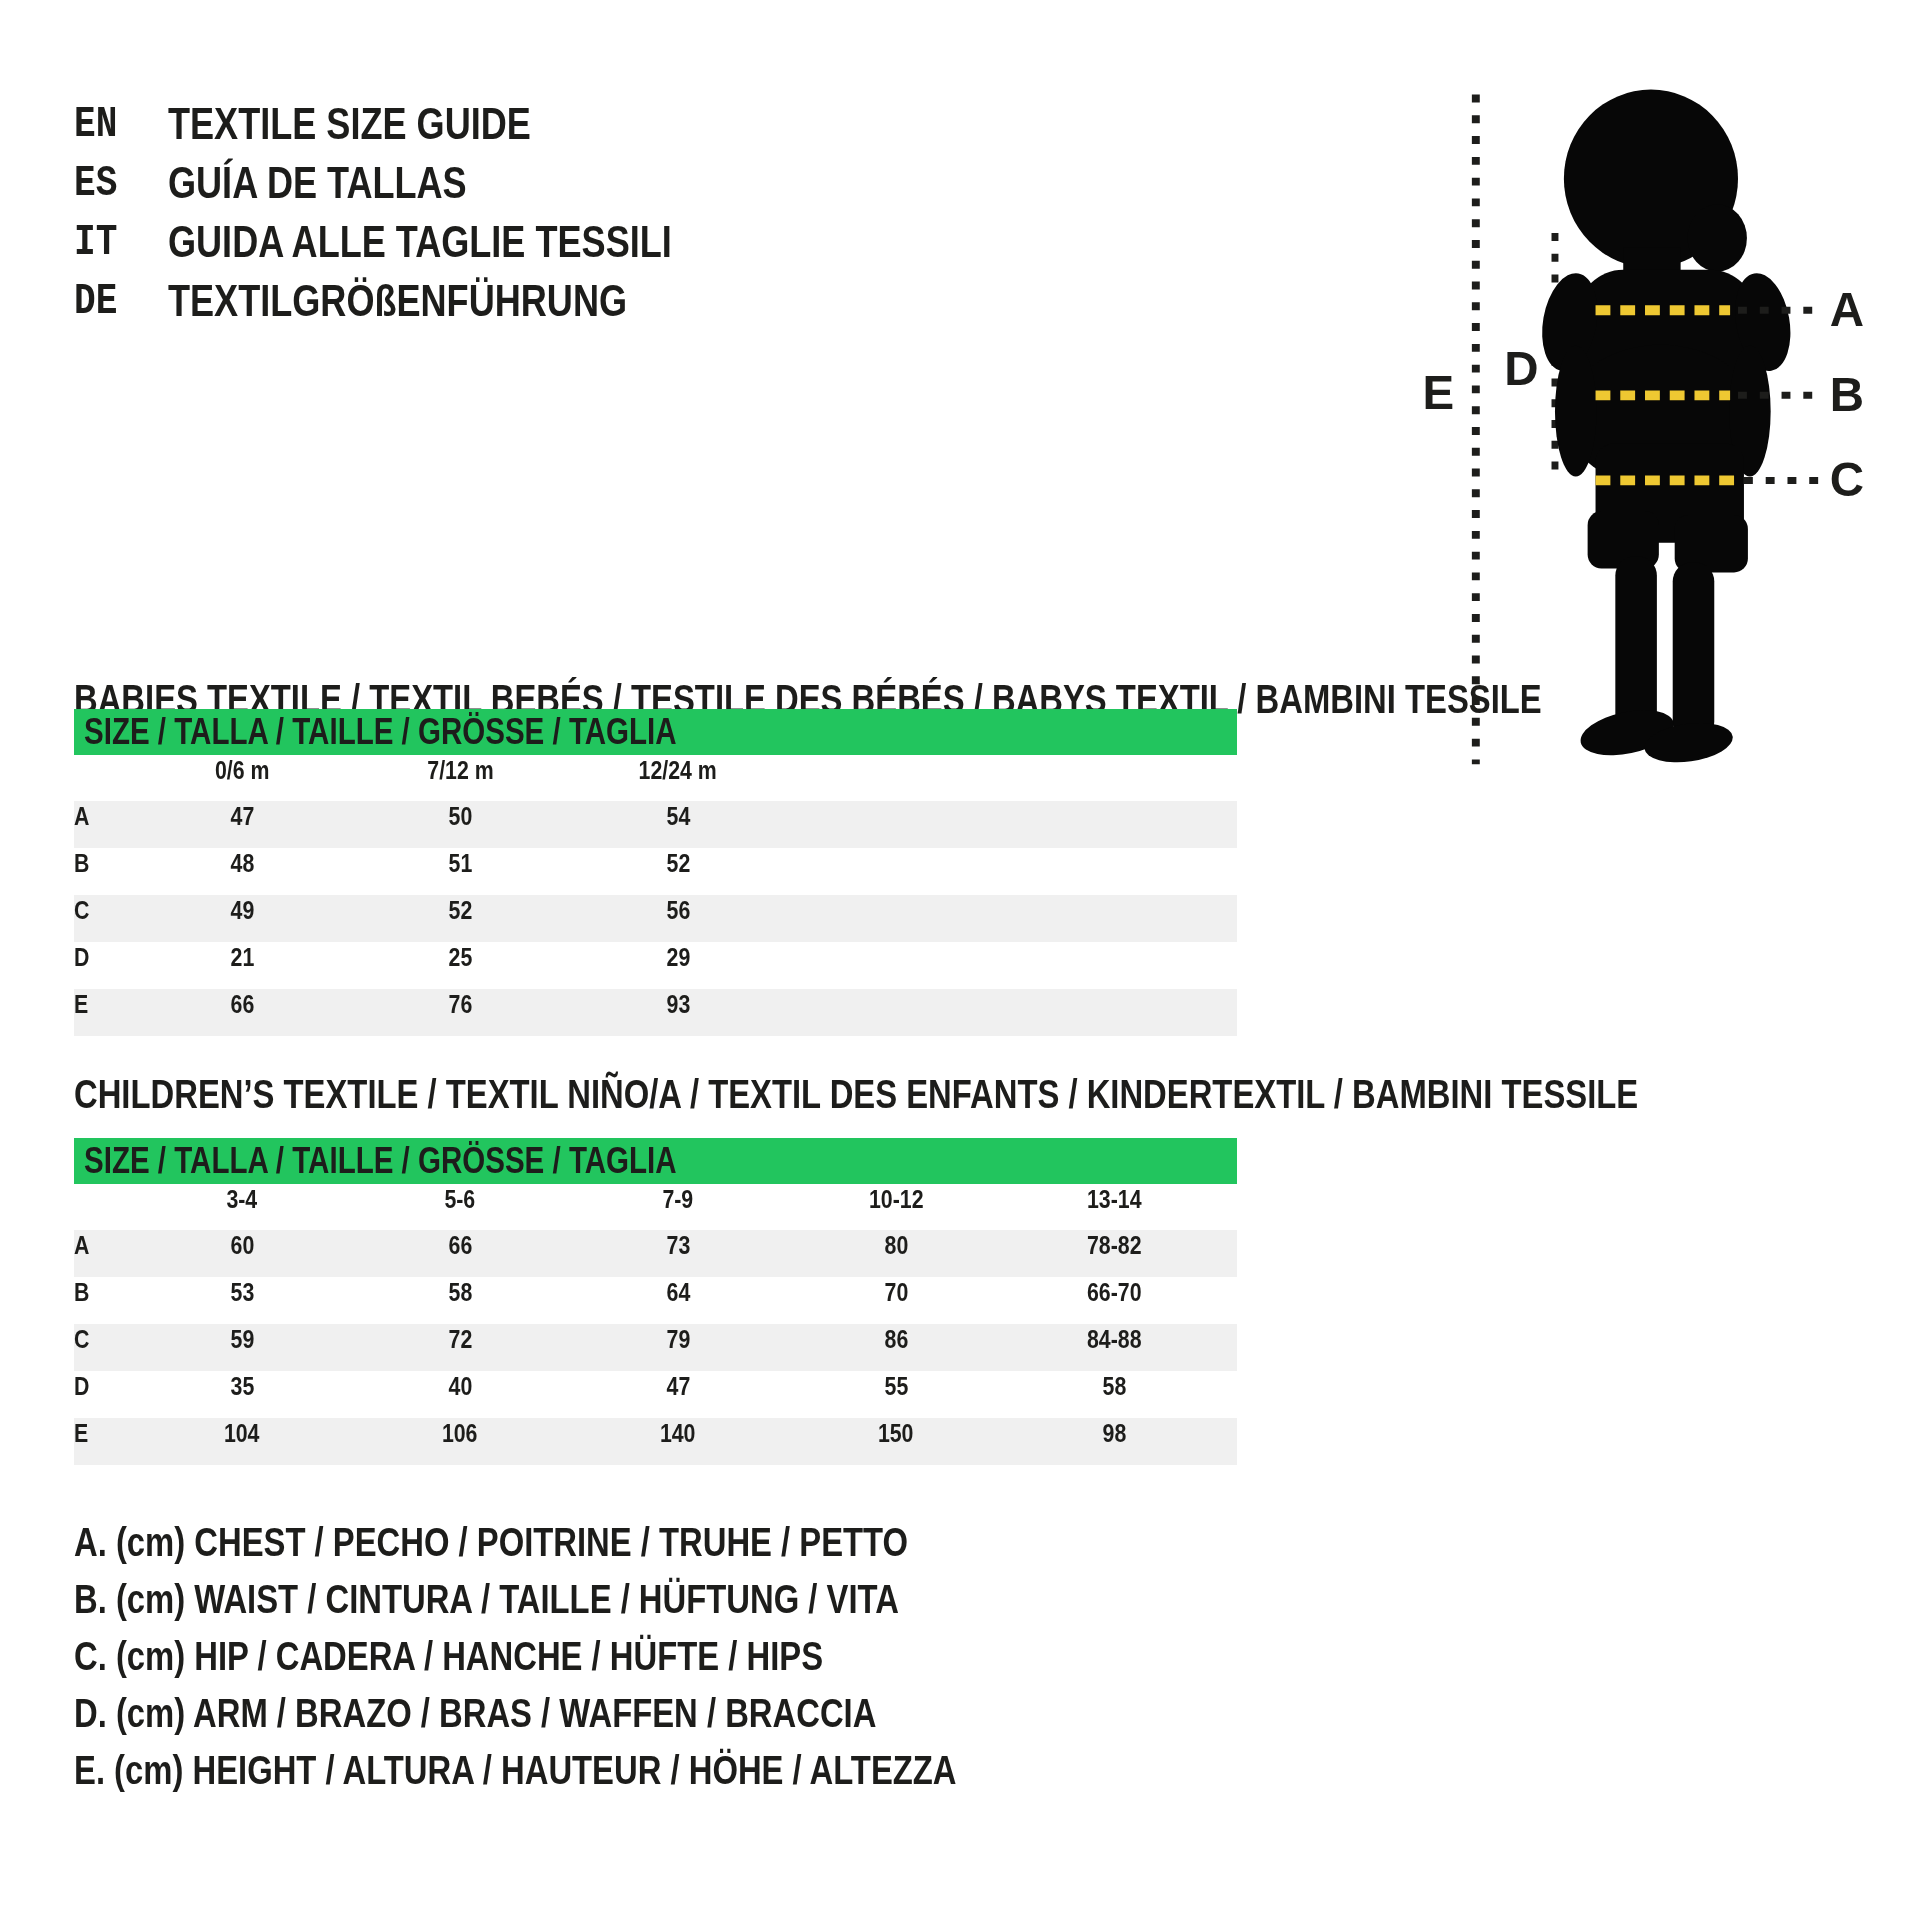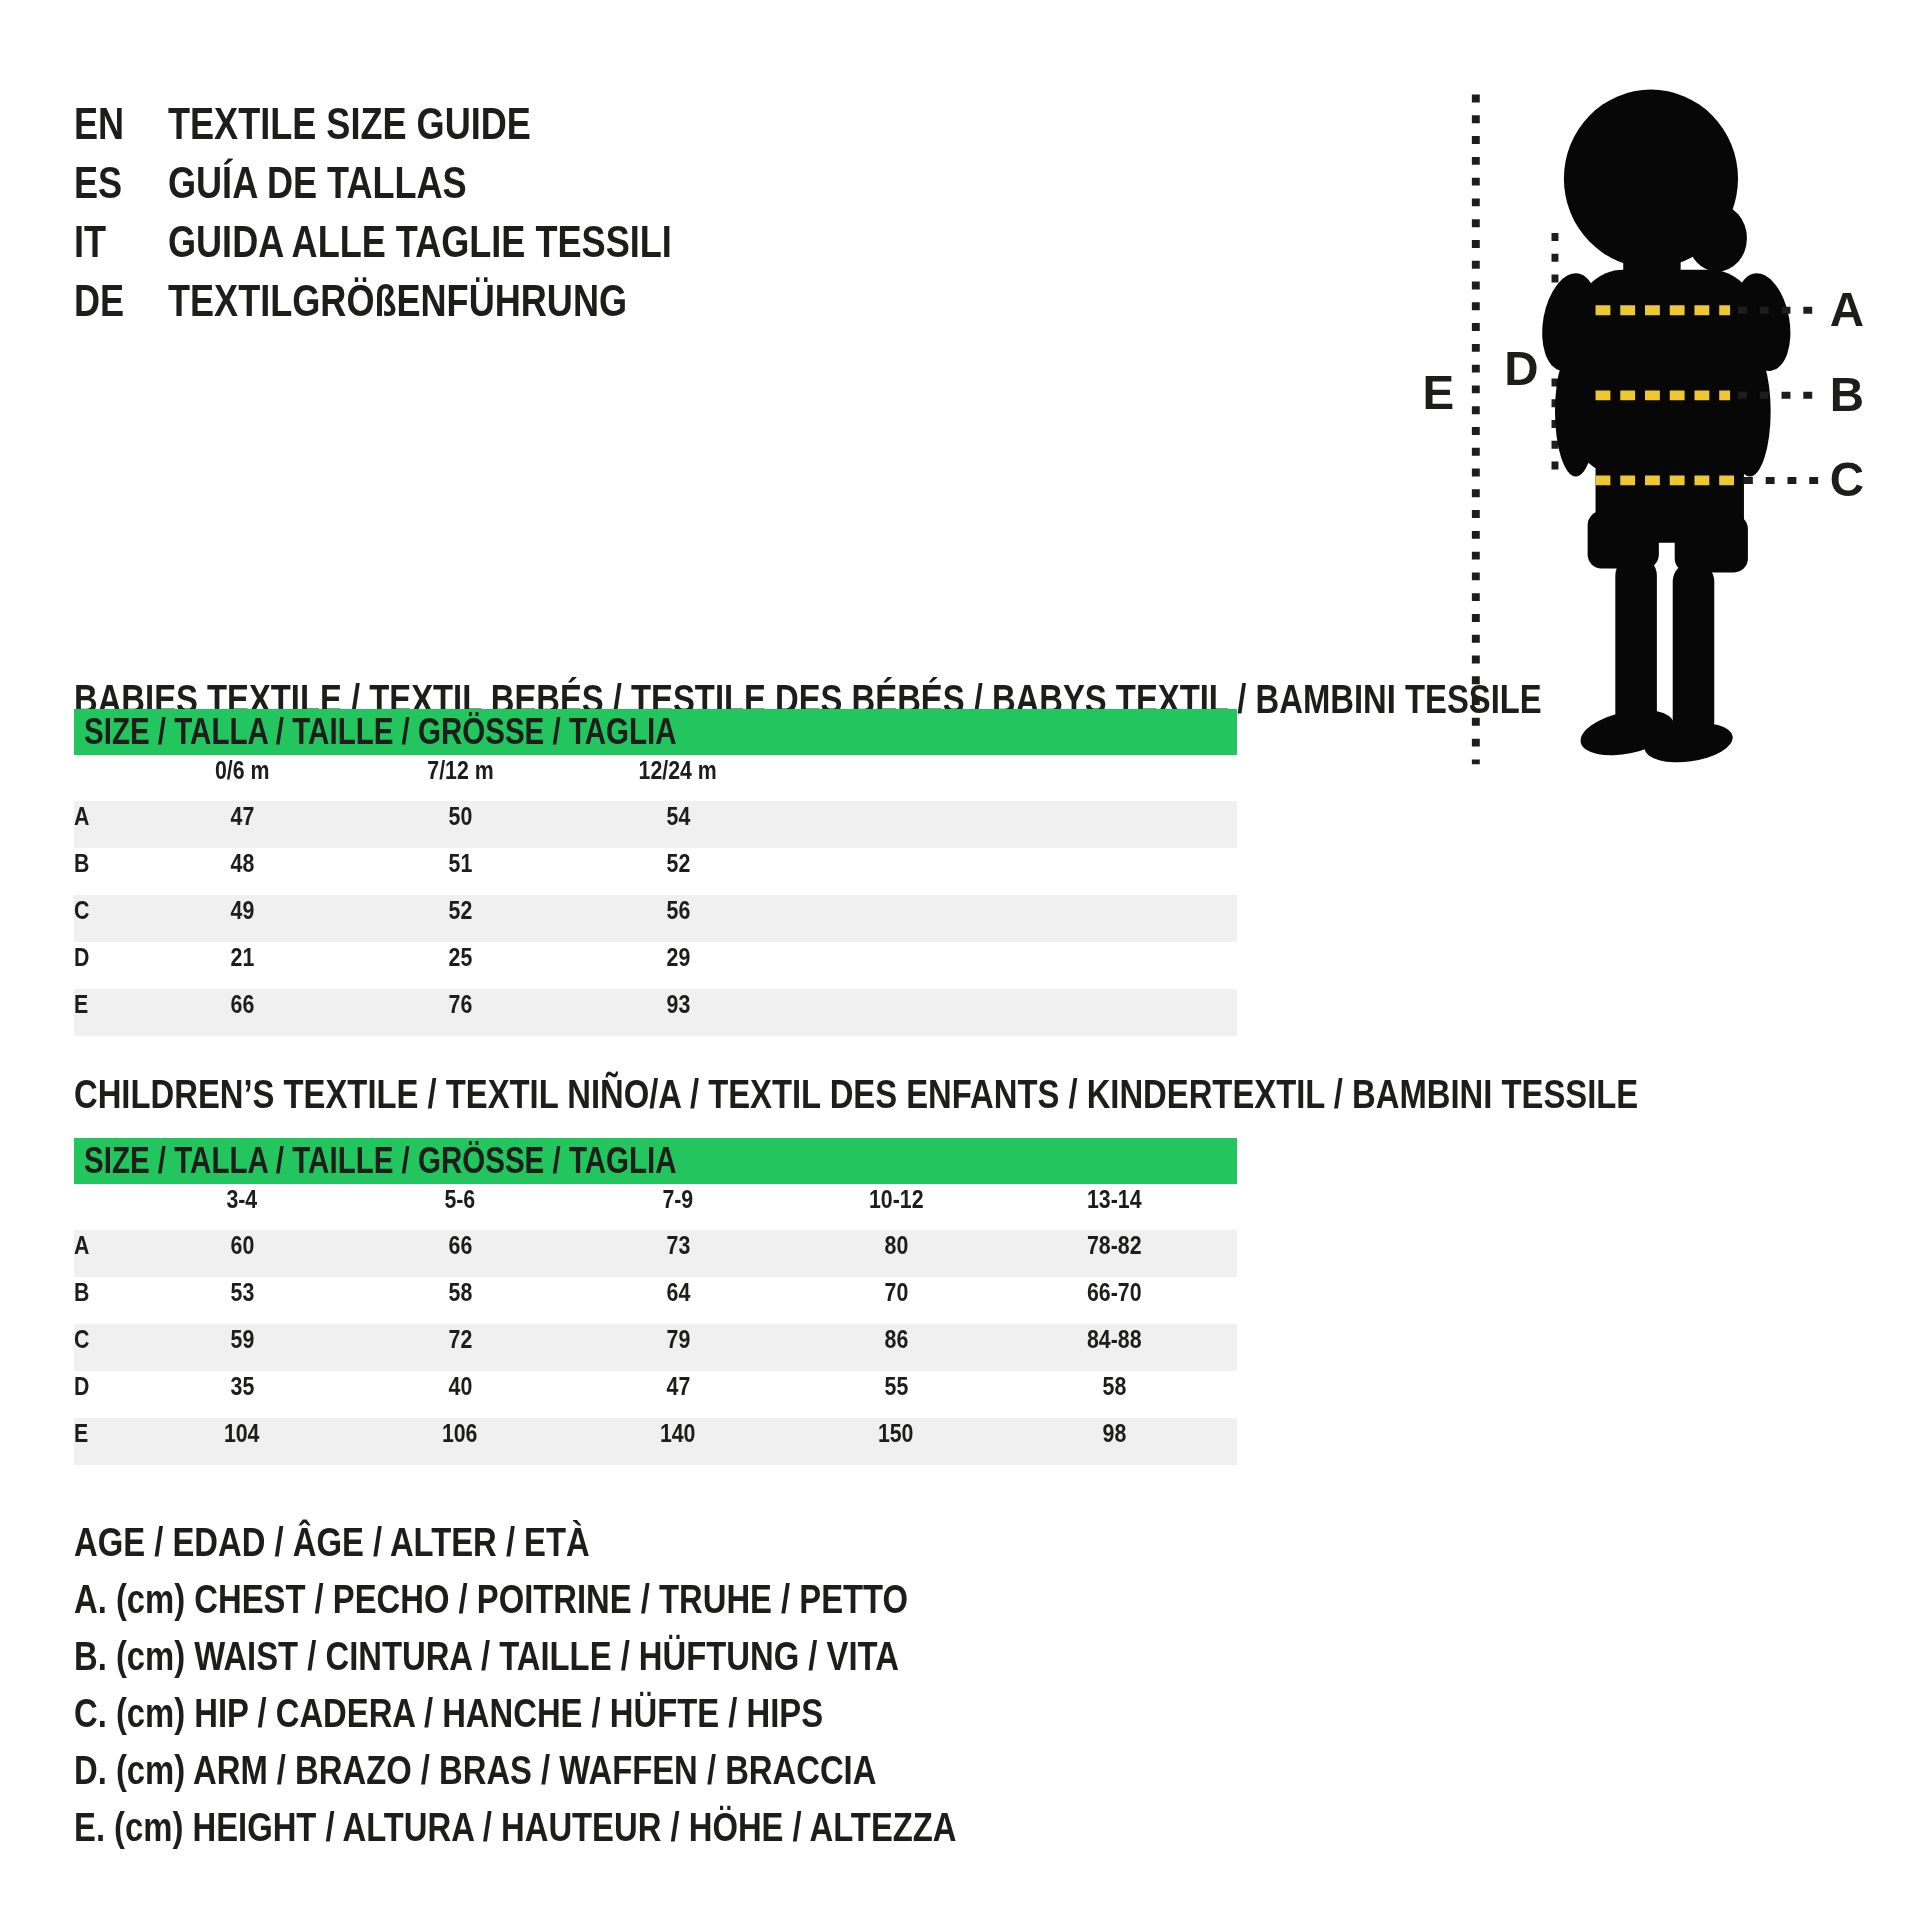--- a/index.html
+++ b/index.html
@@ -11,21 +11,21 @@
   }
   .abs { position:absolute; }
 
   
   .t  { display:inline-block; transform:scaleX(0.82); transform-origin:0 50%; white-space:nowrap; letter-spacing:0px; }
   .tc { display:inline-block; transform:scaleX(0.82); transform-origin:50% 50%; white-space:nowrap; }
 
   
   .lang-list { left:74px; top:94px; }
   .lang-row { height:59px; display:flex; align-items:center; font-size:44px; font-weight:700; }
-  .lang-code { width:94px; flex:0 0 94px; }
+  .lang-code { width:94px; flex:0 0 94px;font-family:Liberation Mono, monospace; }
 
   
   .section-title { left:74px; font-size:40px; font-weight:700; height:44px; display:flex; align-items:center; }
 
   
   .size-table { left:74px; width:1163px; }
   .bar { width:1163px; height:46px; background:#22c55e; display:flex; align-items:center; padding-left:10px;
          font-size:36px; font-weight:700; }
   .row { width:1163px; height:47px; display:flex; align-items:flex-start; font-size:26px; font-weight:700; }
   .thead { height:46px; }
@@ -203,23 +203,20 @@
     <span class="cell"><span class="tc">104</span></span>
     <span class="cell"><span class="tc">106</span></span>
     <span class="cell"><span class="tc">140</span></span>
     <span class="cell"><span class="tc">150</span></span>
     <span class="cell"><span class="tc">98</span></span>
   </div>
 </div>
 
 <div class="abs legend">
   <div class="legend-line">
-      <span class="t">AGE / EDAD / ÂGE / ALTER / ETÀ</span>
-    </div>
-  <div class="legend-line">
       <span class="t">A. (cm) CHEST / PECHO / POITRINE / TRUHE / PETTO</span>
     </div>
   <div class="legend-line">
       <span class="t">B. (cm) WAIST / CINTURA / TAILLE / HÜFTUNG / VITA</span>
     </div>
   <div class="legend-line">
       <span class="t">C. (cm) HIP / CADERA / HANCHE / HÜFTE / HIPS</span>
     </div>
   <div class="legend-line">
       <span class="t">D. (cm) ARM / BRAZO / BRAS / WAFFEN / BRACCIA</span>

